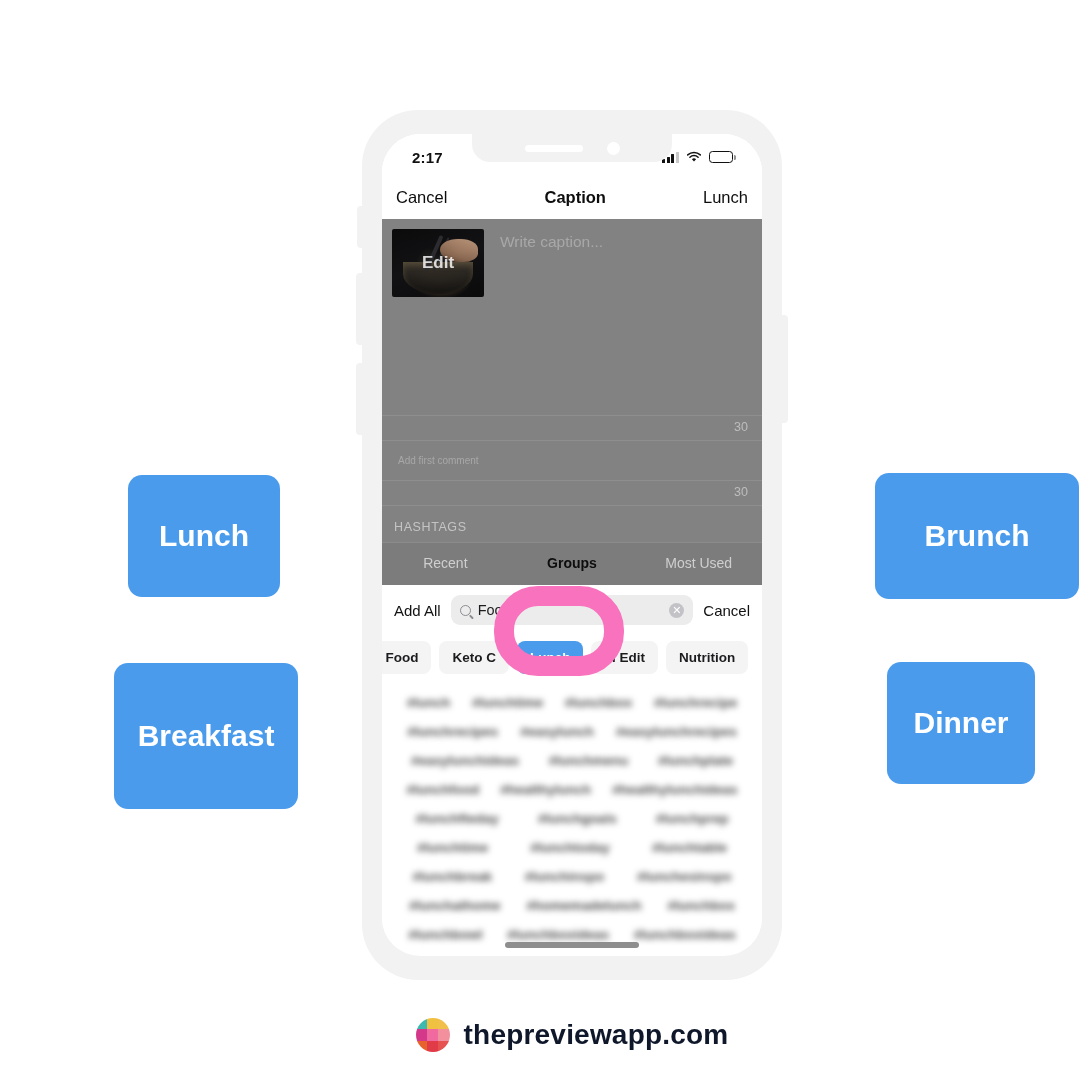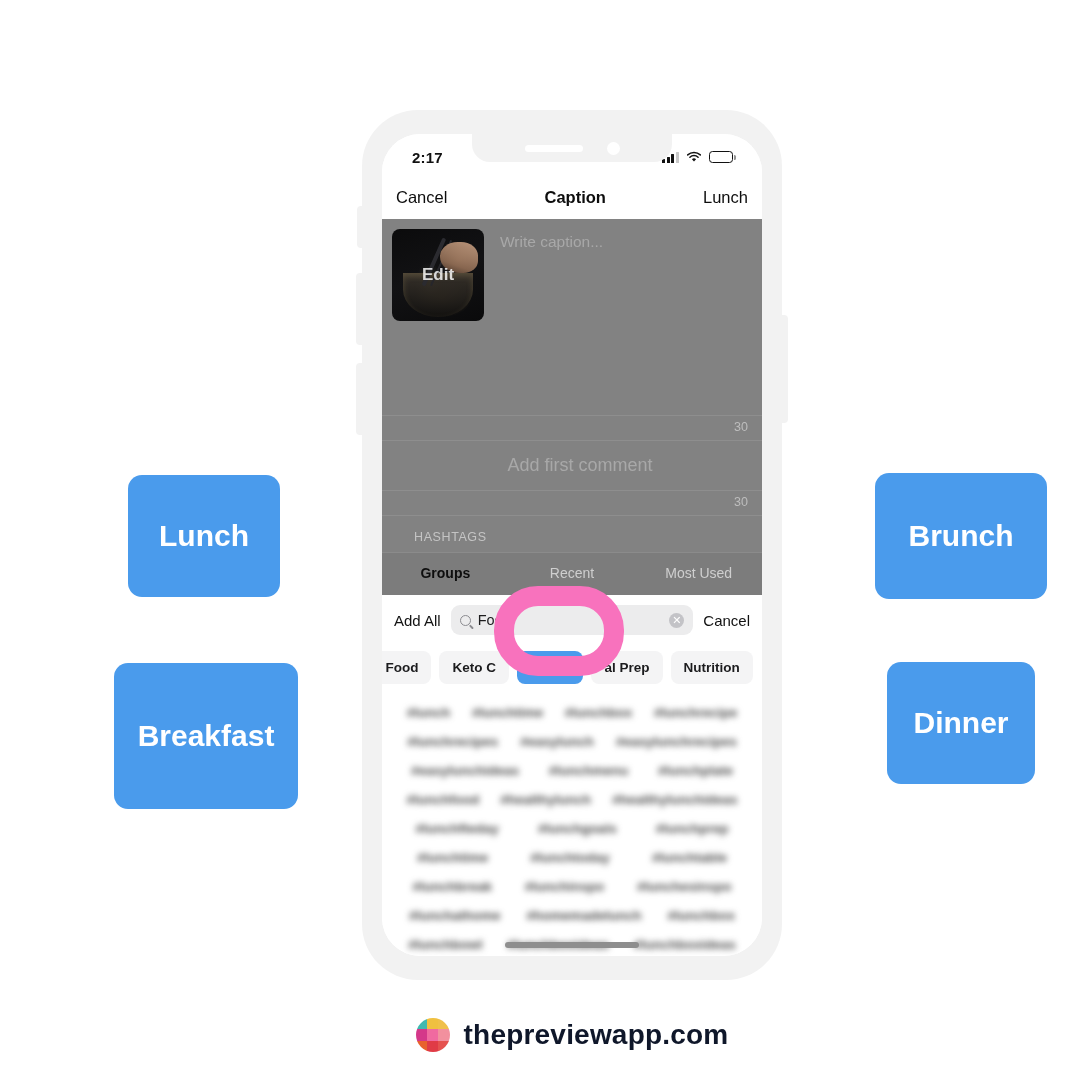--- a/index.html
+++ b/index.html
@@ -69,21 +69,21 @@
     display: flex; align-items: center; justify-content: space-between;
     padding: 8px 14px 12px 14px; background: #fff;
   }
   .nav-side { font-size: 16.5px; color: #0d0d0d; }
   #nav-title { font-size: 16.5px; font-weight: 700; color: #0d0d0d; }
 
   
   #dim-layer { position: relative; background: #828282; }
   #caption-row { display: flex; padding: 10px 10px 0 10px; height: 196px; }
   #thumb {
-    width: 92px; height: 92px; flex: none; border-radius: 8px;
+    width: 92px; height: 68px; flex: none; border-radius: 2px;
     position: relative; overflow: hidden;
     background:
       radial-gradient(ellipse 42px 26px at 54% 76%, rgba(150,120,70,.55), rgba(0,0,0,0) 70%),
       radial-gradient(ellipse 26px 20px at 72% 34%, rgba(196,150,120,.62), rgba(0,0,0,0) 72%),
       radial-gradient(ellipse 20px 34px at 40% 62%, rgba(120,115,80,.32), rgba(0,0,0,0) 70%),
       linear-gradient(160deg, #0b0b0c 0%, #121214 48%, #0a0a0b 100%);
   }
   #thumb .bowl {
     position: absolute; left: 12%; bottom: 4%; width: 76%; height: 48%;
     border-radius: 0 0 50% 50% / 0 0 62% 62%;
@@ -106,22 +106,22 @@
     color: rgba(255,255,255,.82); font-size: 17px; font-weight: 700;
   }
   #caption-placeholder { padding: 4px 0 0 16px; font-size: 15.5px; color: #a8a8a8; }
 
   .count-row {
     border-top: 1px solid rgba(255,255,255,.10);
     border-bottom: 1px solid rgba(255,255,255,.10);
     text-align: right; padding: 4px 14px 6px 0;
     font-size: 12.5px; color: #bdbdbd;
   }
-  #comment-row { padding: 14px 0 14px 16px; font-size: 18px; color: #a8a8a8; text-align: center; }
-  #hashtags-label { padding: 14px 0 8px 32px; font-size: 12.5px; color: #c4c4c4; letter-spacing: .6px; }
+  #comment-row { padding: 14px 0 14px 16px; font-size: 10px; color: #a8a8a8; }
+  #hashtags-label { padding: 14px 0 8px 12px; font-size: 12.5px; color: #c4c4c4; letter-spacing: .6px; }
 
   #tabs {
     display: flex; border-top: 1px solid rgba(255,255,255,.12);
     background: rgba(0,0,0,.045);
   }
   .tab { flex: 1; text-align: center; padding: 12px 0 14px 0; font-size: 14px; color: #cfcfcf; }
   .tab.active { color: #0d0d0d; font-weight: 700; }
 
   
   #sheet { background: #fff; }
@@ -174,21 +174,21 @@
   }
 
   
   .annot {
     position: absolute; background: #4a9bec; border-radius: 14px;
     display: flex; align-items: center; justify-content: center;
     color: #fff; font-size: 30px; font-weight: 700;
   }
   #annot-lunch     { left: 96px;  top: 475px; width: 152px; height: 122px; }
   #annot-breakfast { left: 82px;  top: 663px; width: 184px; height: 146px; }
-  #annot-brunch    { left: 843px; top: 473px; width: 172px; height: 126px; }
+  #annot-brunch    { left: 843px; top: 473px; width: 204px; height: 126px; }
   #annot-dinner    { left: 855px; top: 662px; width: 148px; height: 122px; }
 
   
   #watermark {
     position: absolute; left: 0; right: 0; bottom: 28px;
     display: flex; align-items: center; justify-content: center; gap: 14px;
   }
   #wm-logo {
     width: 34px; height: 34px; border-radius: 50%; overflow: hidden;
     display: grid; grid-template-columns: repeat(3,1fr); grid-template-rows: repeat(3,1fr);
@@ -256,43 +256,43 @@
 
         <div class="count-row">30</div>
 
         <div id="comment-row">Add first comment</div>
 
         <div class="count-row">30</div>
 
         <div id="hashtags-label">HASHTAGS</div>
 
         <div id="tabs">
+          <div class="tab">Recent</div>
           <div class="tab active">Groups</div>
-          <div class="tab">Recent</div>
           <div class="tab">Most Used</div>
         </div>
       </div>
 
       <div id="sheet">
 
         <div id="search-row">
           <div id="add-all">Add All</div>
           <div id="search-field">
             <span class="mag"></span>
             <span id="search-value">Food</span>
             <span class="clear-x">✕</span>
           </div>
           <div id="search-cancel">Cancel</div>
         </div>
 
         <div id="chips-row">
           <div class="chip first">to Food</div>
           <div class="chip">Keto C</div>
           <div class="chip selected">Lunch</div>
-          <div class="chip">al Prep</div>
+          <div class="chip">al Edit</div>
           <div class="chip">Nutrition</div>
         </div>
 
         <div id="tag-grid">
           <div class="tag-line">
             <span>#lunch</span>
             <span>#lunchtime</span>
             <span>#lunchbox</span>
             <span>#lunchrecipe</span>
           </div>

